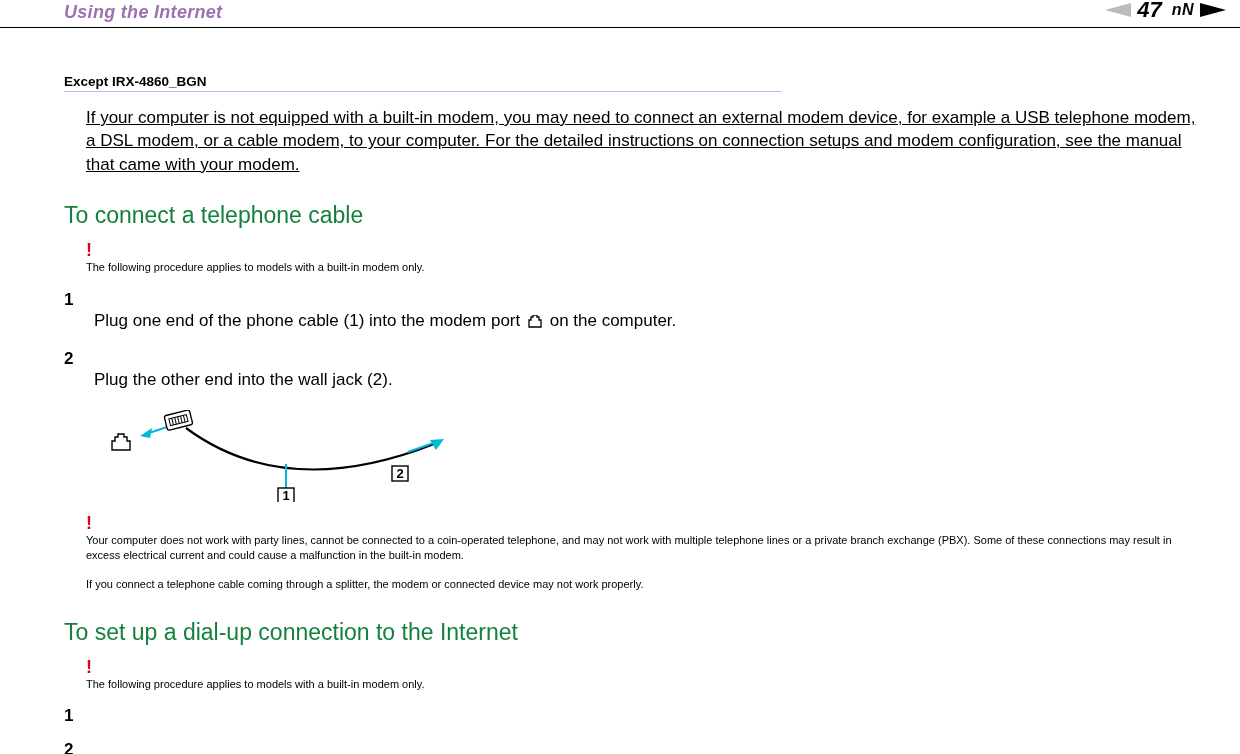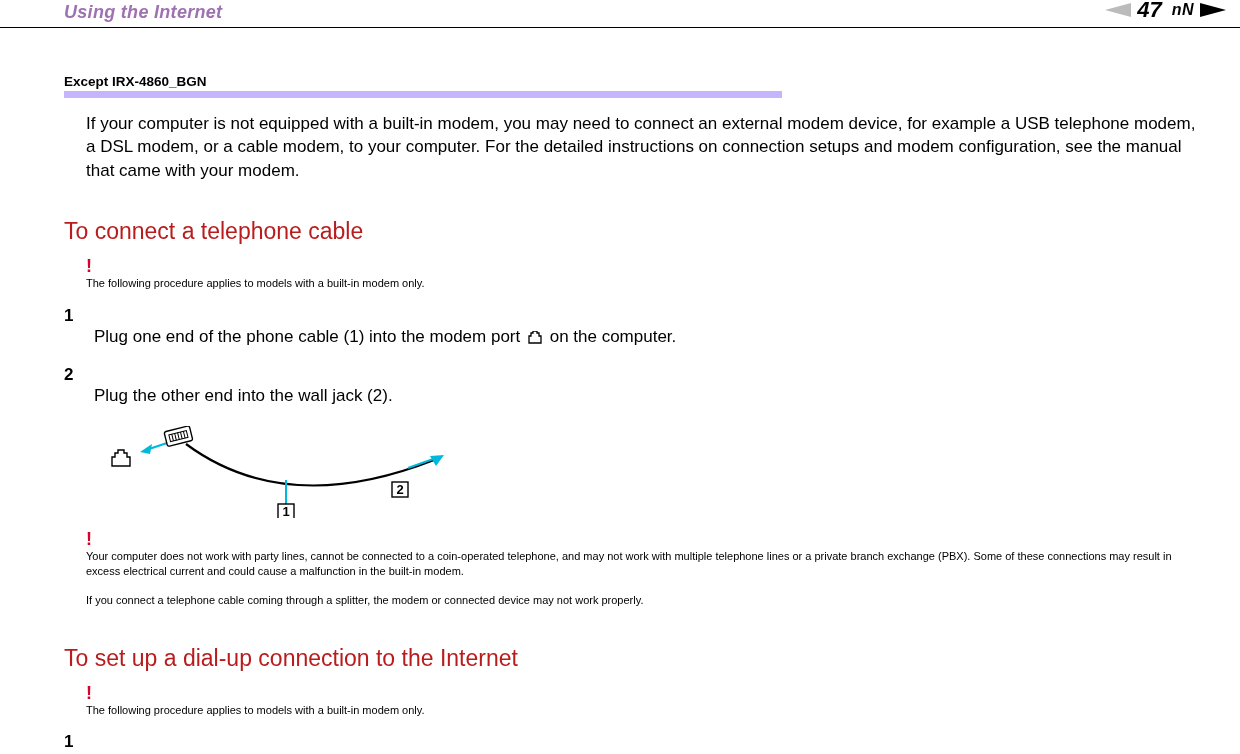--- a/index.html
+++ b/index.html
@@ -48,34 +48,35 @@
   }
   .content {
     padding: 44px 32px 0 64px;
   }
   .model-label {
     font-size: 13.5px;
     font-weight: bold;
     padding-bottom: 2px;
     display: inline-block;
     width: 718px;
-    border-bottom: 7px solid #c4b5fd;
+    border-bottom: 1px solid #c4b5fd;
   }
   .para {
     font-size: 17px;
     line-height: 1.38;
     margin-top: 14px;
     padding-left: 22px;
     padding-right: 10px;
+    text-decoration: underline;
   }
   .section-h {
-    color: #b91c1c;
+    color: #15803d;
     font-size: 23px;
     font-weight: 400;
-    margin-top: 36px;
+    margin-top: 26px;
   }
   .bang {
     color: #d9002a;
     font-weight: bold;
     font-size: 18px;
     margin-top: 12px;
     padding-left: 22px;
     line-height: 1;
   }
   .note {

